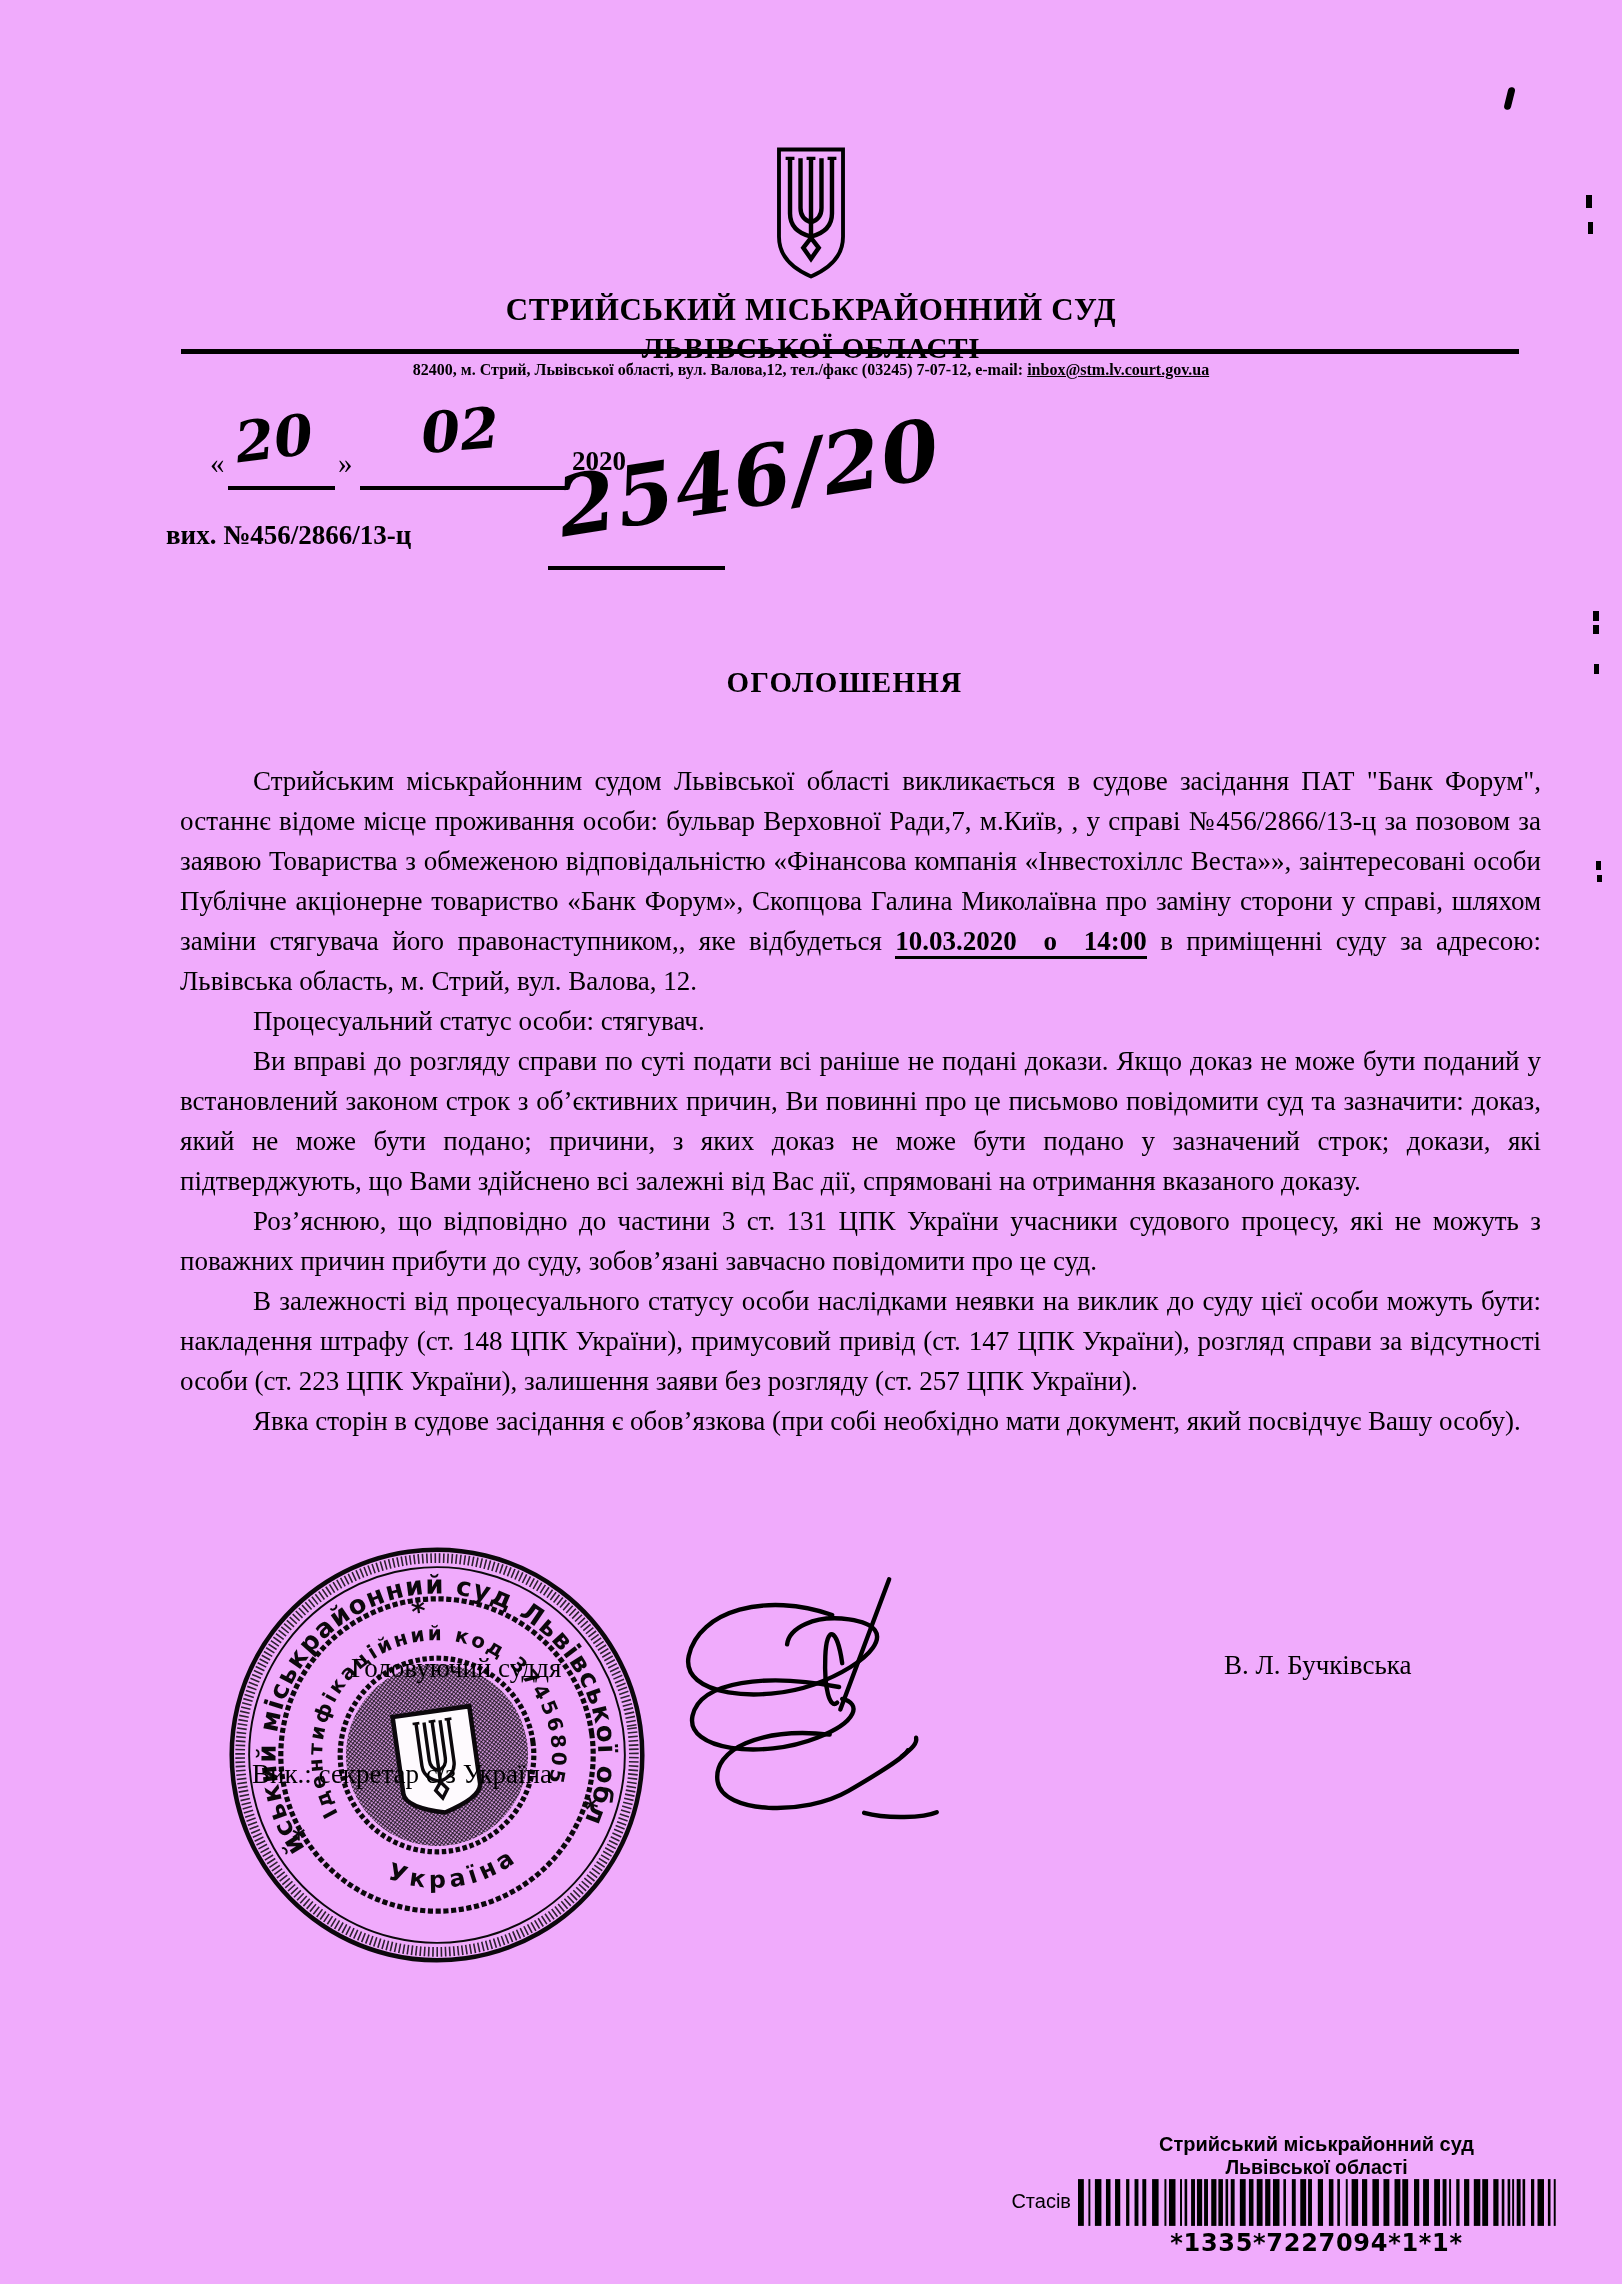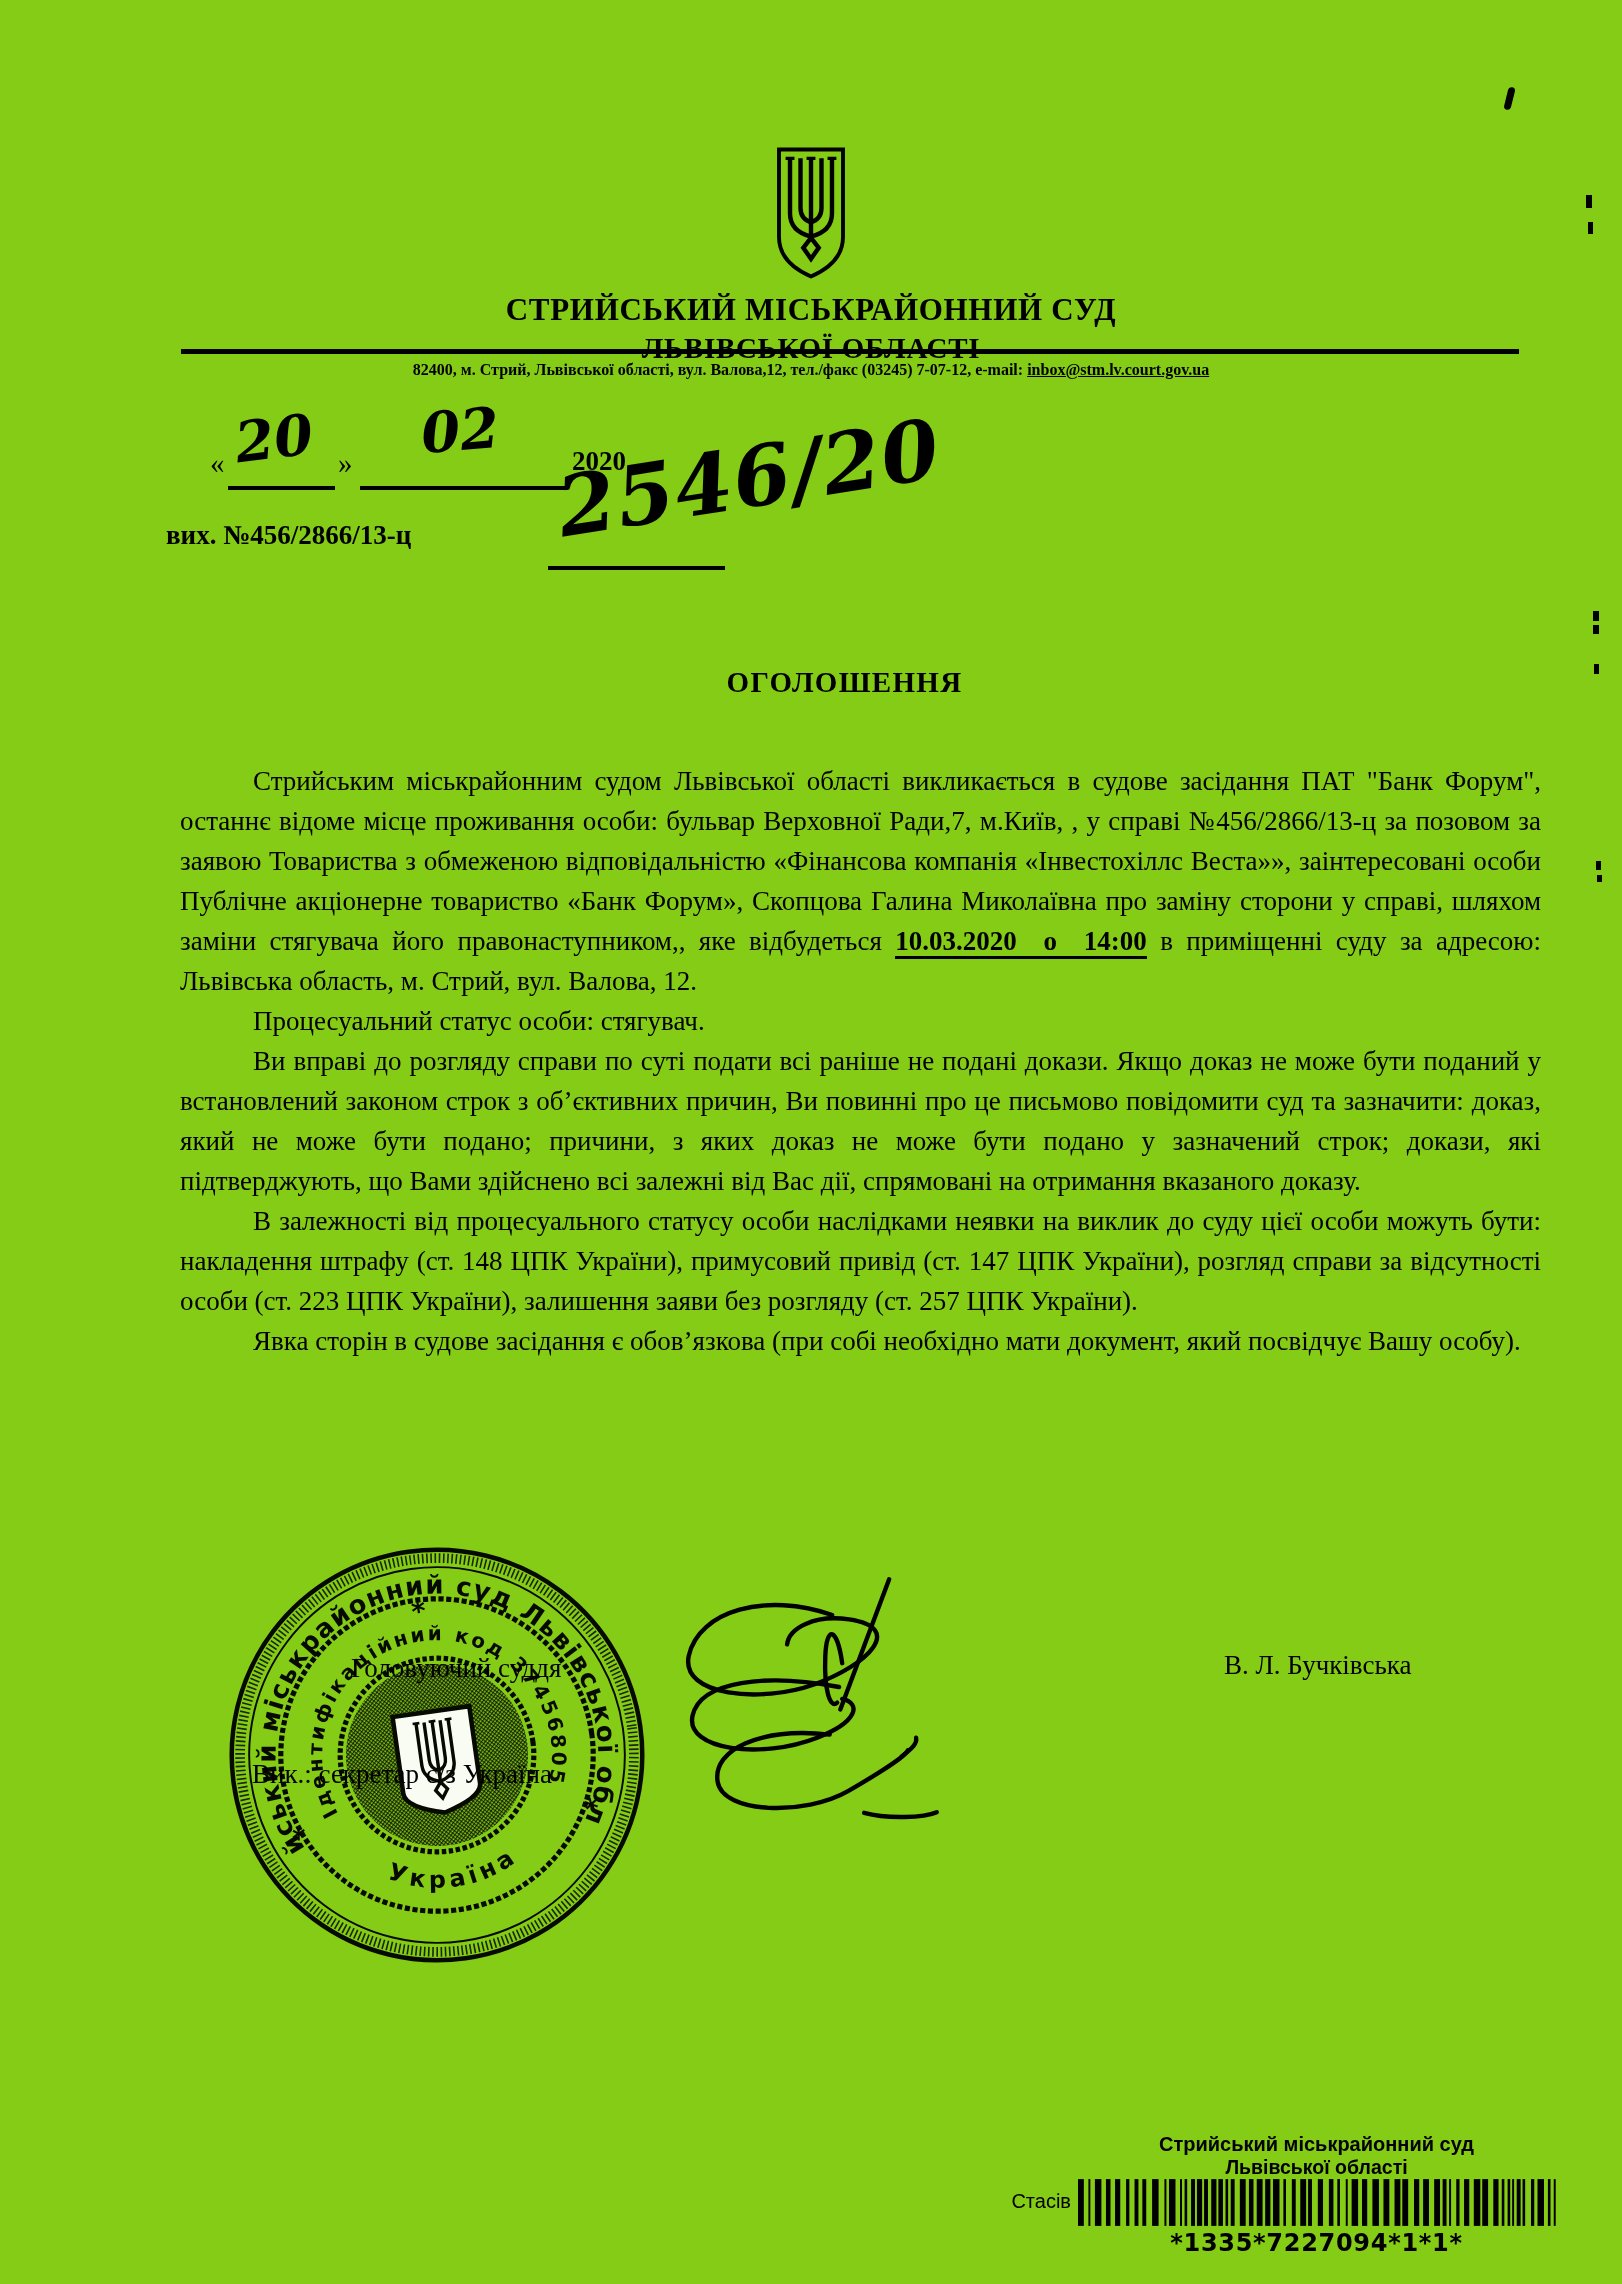--- a/index.html
+++ b/index.html
@@ -1,17 +1,17 @@
 <!DOCTYPE html>
 <html style="font-size:10.4px"><head>
 <meta charset="utf-8">
 <style>
   html,body { margin:0; padding:0; background:#6b6b6b; }
   .page {
-    position:relative; width:1622px; height:2284px; background:#84cc16;
+    position:relative; width:1622px; height:2284px; background:#f0abfc;
     font-family:"Liberation Serif", serif; color:#000; overflow:hidden;
     margin:0 auto;
   }
   
   .court-header { position:absolute; top:144px; left:0; width:100%; text-align:center; }
   .emblem { display:block; margin:0 auto; }
   .court-line1 { margin:10.4px 0 0 0; font-size:31px; font-weight:bold; letter-spacing:0.7px; }
   .court-line2 { margin:3.9px 0 0 0; font-size:29px; font-weight:bold; letter-spacing:0.7px; }
   .header-rule { position:absolute; top:349px; left:181px; width:1338px; height:4.6px; background:#000; }
   .address-line { position:absolute; top:361px; left:0; width:100%; text-align:center;
@@ -105,20 +105,21 @@
   <span class="out-number">вих. №456/2866/13-ц</span>
   <div class="uline u3"></div>
   <span class="hand hand-num">2546/20</span>
 
   <div class="doc-title">ОГОЛОШЕННЯ</div>
 
   <div class="body-text">
     <p><span>Стрийським міськрайонним судом Львівської області викликається в судове засідання ПАТ "Банк Форум", останнє відоме місце проживання особи: бульвар Верховної Ради,7,  м.Київ, , у справі №456/2866/13-ц за позовом за заявою Товариства з обмеженою відповідальністю «Фінансова компанія «Інвестохіллс Веста»», заінтересовані особи Публічне акціонерне товариство «Банк Форум», Скопцова Галина Миколаївна про заміну сторони у справі, шляхом заміни стягувача його правонаступником,, яке відбудеться </span><span class="dt-underline">10.03.2020  о  14:00</span><span> в приміщенні суду за адресою: Львівська область, м. Стрий, вул. Валова, 12.</span></p>
     <p>Процесуальний статус особи: стягувач.</p>
     <p>Ви вправі до розгляду справи по суті подати всі раніше не подані докази. Якщо доказ не може бути поданий у встановлений законом строк з об’єктивних причин, Ви повинні про це письмово повідомити суд та зазначити: доказ, який не може бути подано; причини, з яких доказ не може бути подано у зазначений строк; докази, які підтверджують, що Вами здійснено всі залежні від Вас дії, спрямовані на отримання вказаного доказу.</p>
+    <p>Роз’яснюю, що відповідно до частини 3 ст. 131 ЦПК України учасники судового процесу, які не можуть з поважних причин прибути до суду, зобов’язані завчасно повідомити про це суд.</p>
     <p>В залежності від процесуального статусу особи наслідками неявки на виклик до суду цієї особи можуть бути: накладення штрафу (ст. 148 ЦПК України), примусовий привід (ст. 147 ЦПК України), розгляд справи за відсутності особи (ст. 223 ЦПК України), залишення заяви без розгляду (ст. 257 ЦПК України).</p>
     <p>Явка сторін в судове засідання є обов’язкова (при собі необхідно мати документ, який посвідчує Вашу особу).</p>
   </div>
 
   <span class="sig-label">Головуючий суддя</span>
   <span class="sig-name">В. Л. Бучківська</span>
   <span class="clerk">Вик.: секретар с/з Україна</span>
 
   <div class="stamp-wrap">
     <svg width="426" height="426" viewBox="0 0 660 660">

